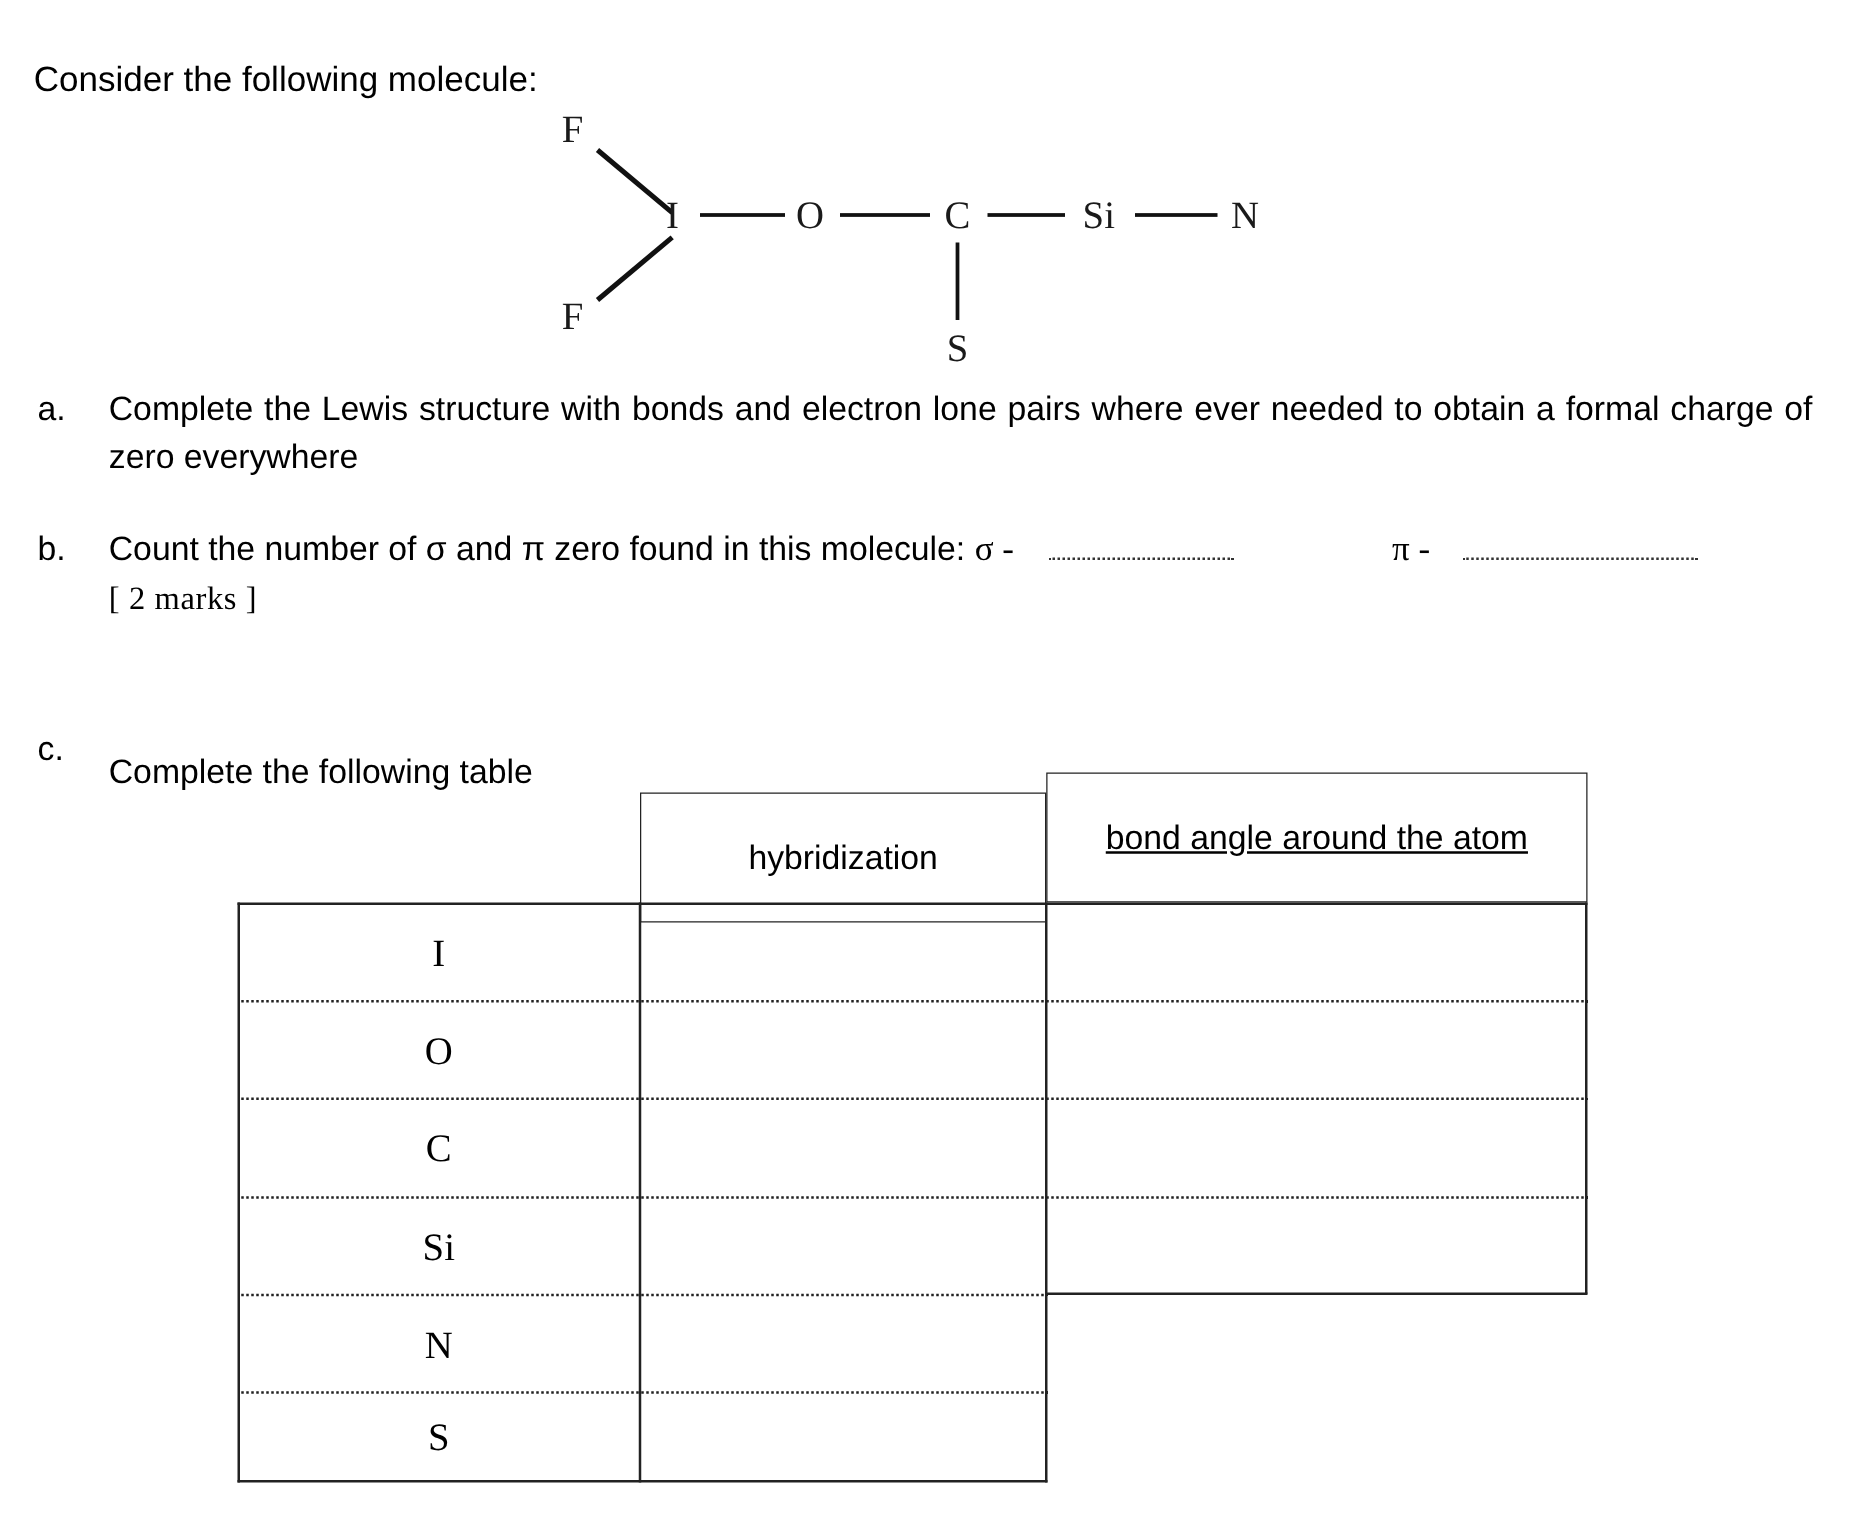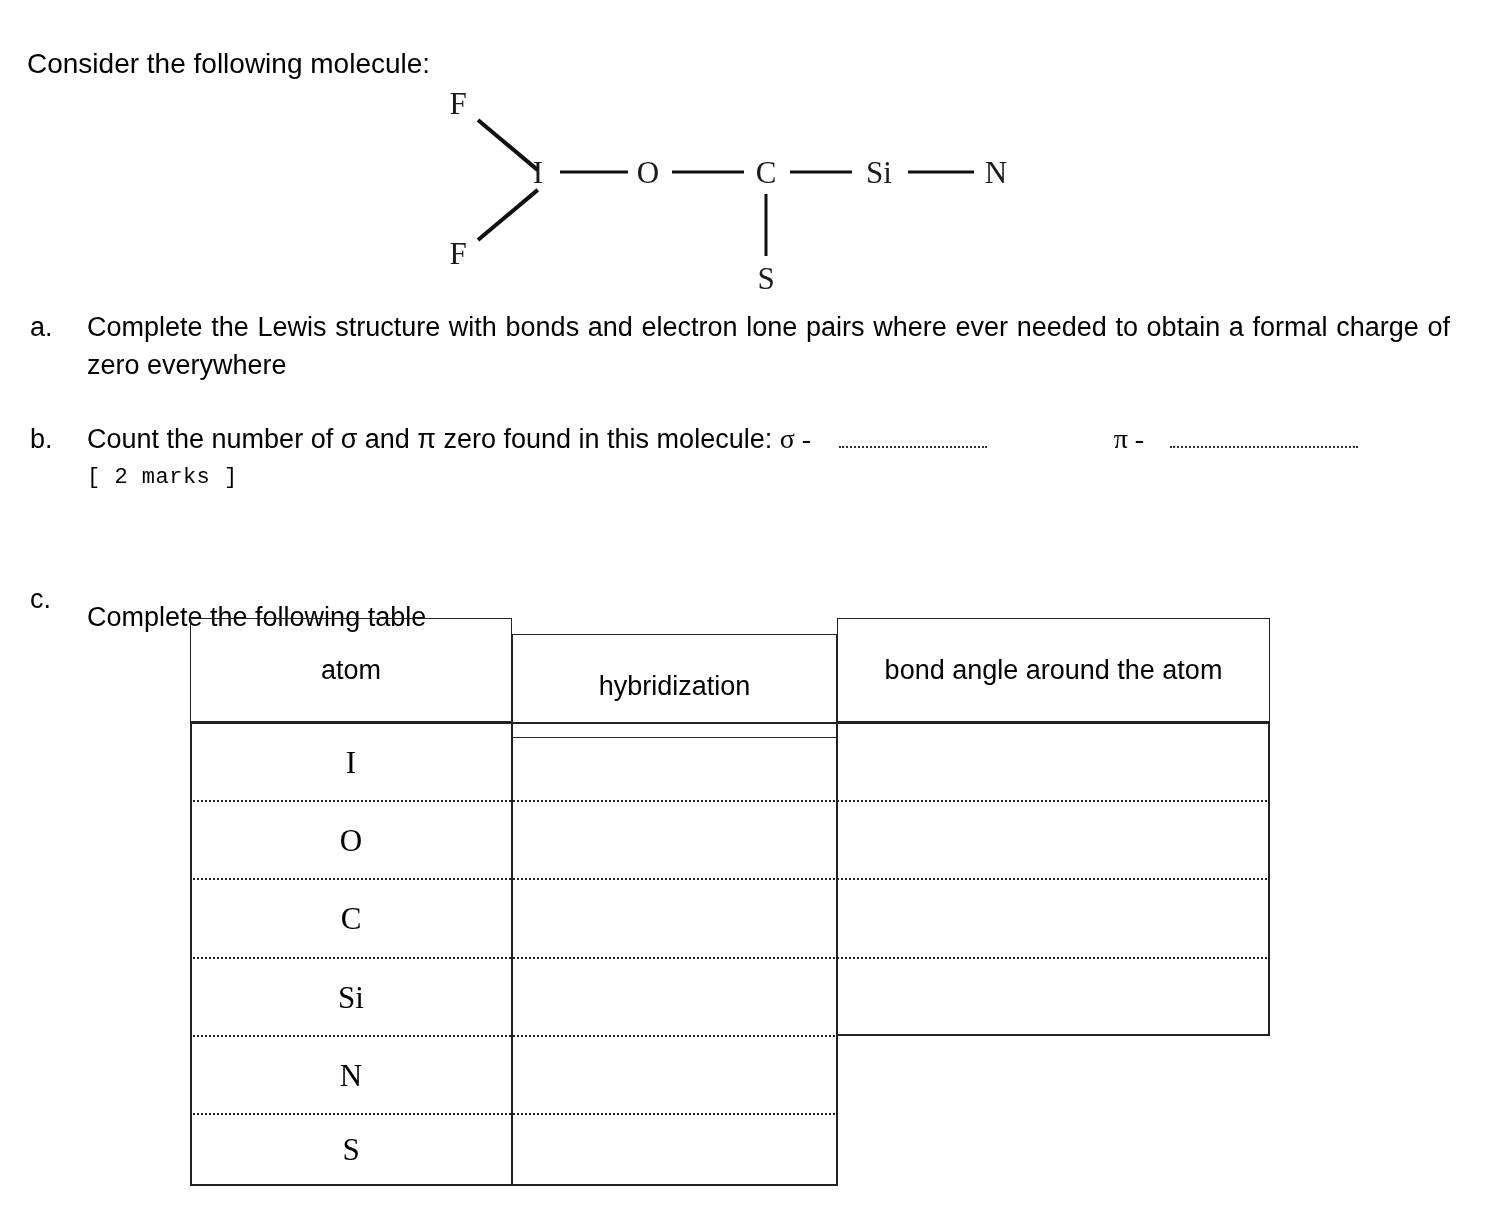--- a/index.html
+++ b/index.html
@@ -92,22 +92,22 @@
     border-bottom: 2px dotted #333333;
     height: 20px;
     vertical-align: baseline;
   }
   .blank-sigma { width: 148px; margin-left: 20px; }
   .blank-pi { width: 188px; margin-left: 18px; }
   .gap-mid { display: inline-block; width: 112px; }
   .greek { font-family: "Liberation Serif", serif; font-size: 28px; }
   .marks {
     display: block;
-    font-family: Liberation Mono, monospace;
-    font-size: 22px;
+    font-family: Liberation Serif, serif;
+    font-size: 26px;
     line-height: 40px;
     letter-spacing: 0.5px;
   }
 
   
   #q-c { left: 30px; top: 580px; width: 700px; }
   #q-c .qbody { width: 640px; white-space: nowrap; margin-top: 18px; }
 
   
   .tbl-wrap {
@@ -190,23 +190,22 @@
   </span>
 </div>
 
 <div class="qitem" id="q-c">
   <span class="qmark">c.</span>
   <span class="qbody">Complete the following table</span>
 </div>
 
 <div class="tbl-wrap">
 
-  <div class="cell hdr bsolid" style="left:0px; top:0px; width:322px; height:104px;">atom</div>
   <div class="cell hdr bsolid" style="left:322px; top:16px; width:325px; height:104px;">hybridization</div>
-  <div class="cell hdr bsolid" style="left:647px; top:0px; width:433px; height:104px;">bond angle around the atom</div>
+  <div class="cell hdr bsolid" style="left:647px; top:0px; width:433px; height:104px;text-decoration:underline;">bond angle around the atom</div>
 
   <div class="line-solid" style="left:0px; top:104px; width:2px; height:464px;"></div>
   <div class="line-solid" style="left:321px; top:104px; width:2px; height:464px;"></div>
   <div class="line-solid" style="left:646px; top:104px; width:2px; height:313px;"></div>
   <div class="line-solid" style="left:1078px; top:104px; width:2px; height:313px;"></div>
   <div class="line-solid" style="left:646px; top:417px; width:2px; height:151px;"></div>
 
   <div class="line-solid" style="left:0px; top:104px; width:1080px; height:2px;"></div>
 
   <div class="line-dotted" style="left:0px; top:182px; width:1080px;"></div>

